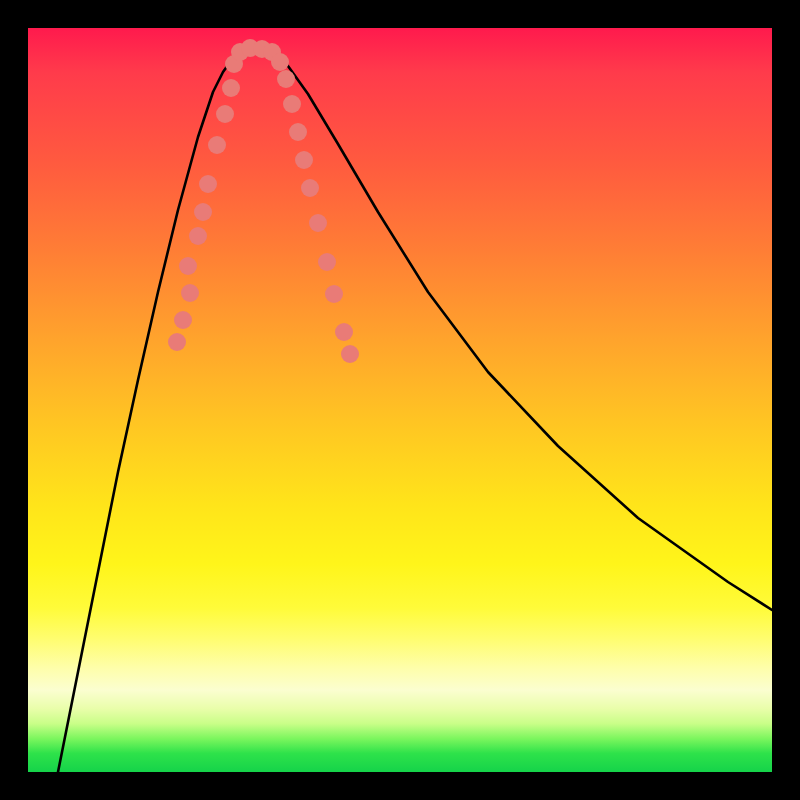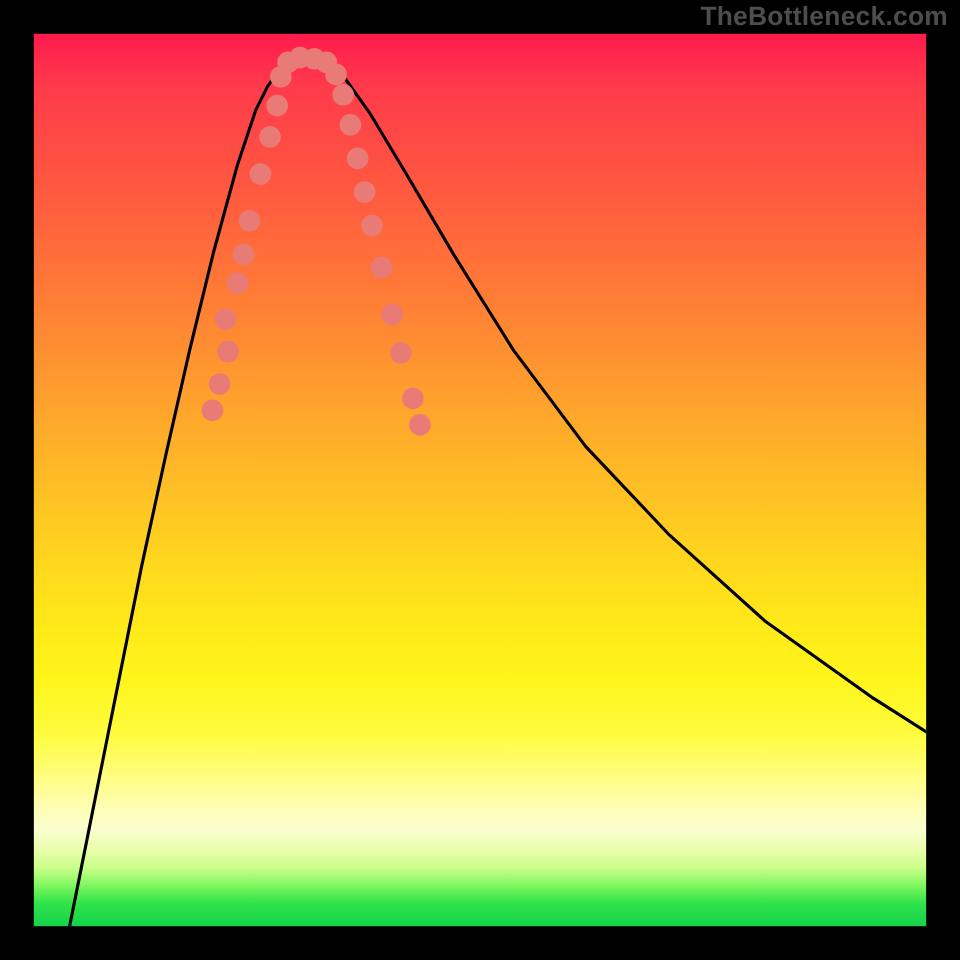--- a/index.html
+++ b/index.html
@@ -98,14 +98,13 @@
         <circle cx="270" cy="104.0" r="9" fill="#e97b77"></circle>
         <circle cx="276" cy="132.0" r="9" fill="#e97b77"></circle>
         <circle cx="282" cy="160.0" r="9" fill="#e97b77"></circle>
         <circle cx="290" cy="195.0" r="9" fill="#e97b77"></circle>
         <circle cx="299" cy="234.0" r="9" fill="#e97b77"></circle>
         <circle cx="306" cy="266.0" r="9" fill="#e97b77"></circle>
         <circle cx="316" cy="304.0" r="9" fill="#e97b77"></circle>
         <circle cx="322" cy="326.0" r="9" fill="#e97b77"></circle>
       </svg>
   </div>
-  <div class="attribution">TheBottleneck.com</div>
 </div>
 
 </body></html>

